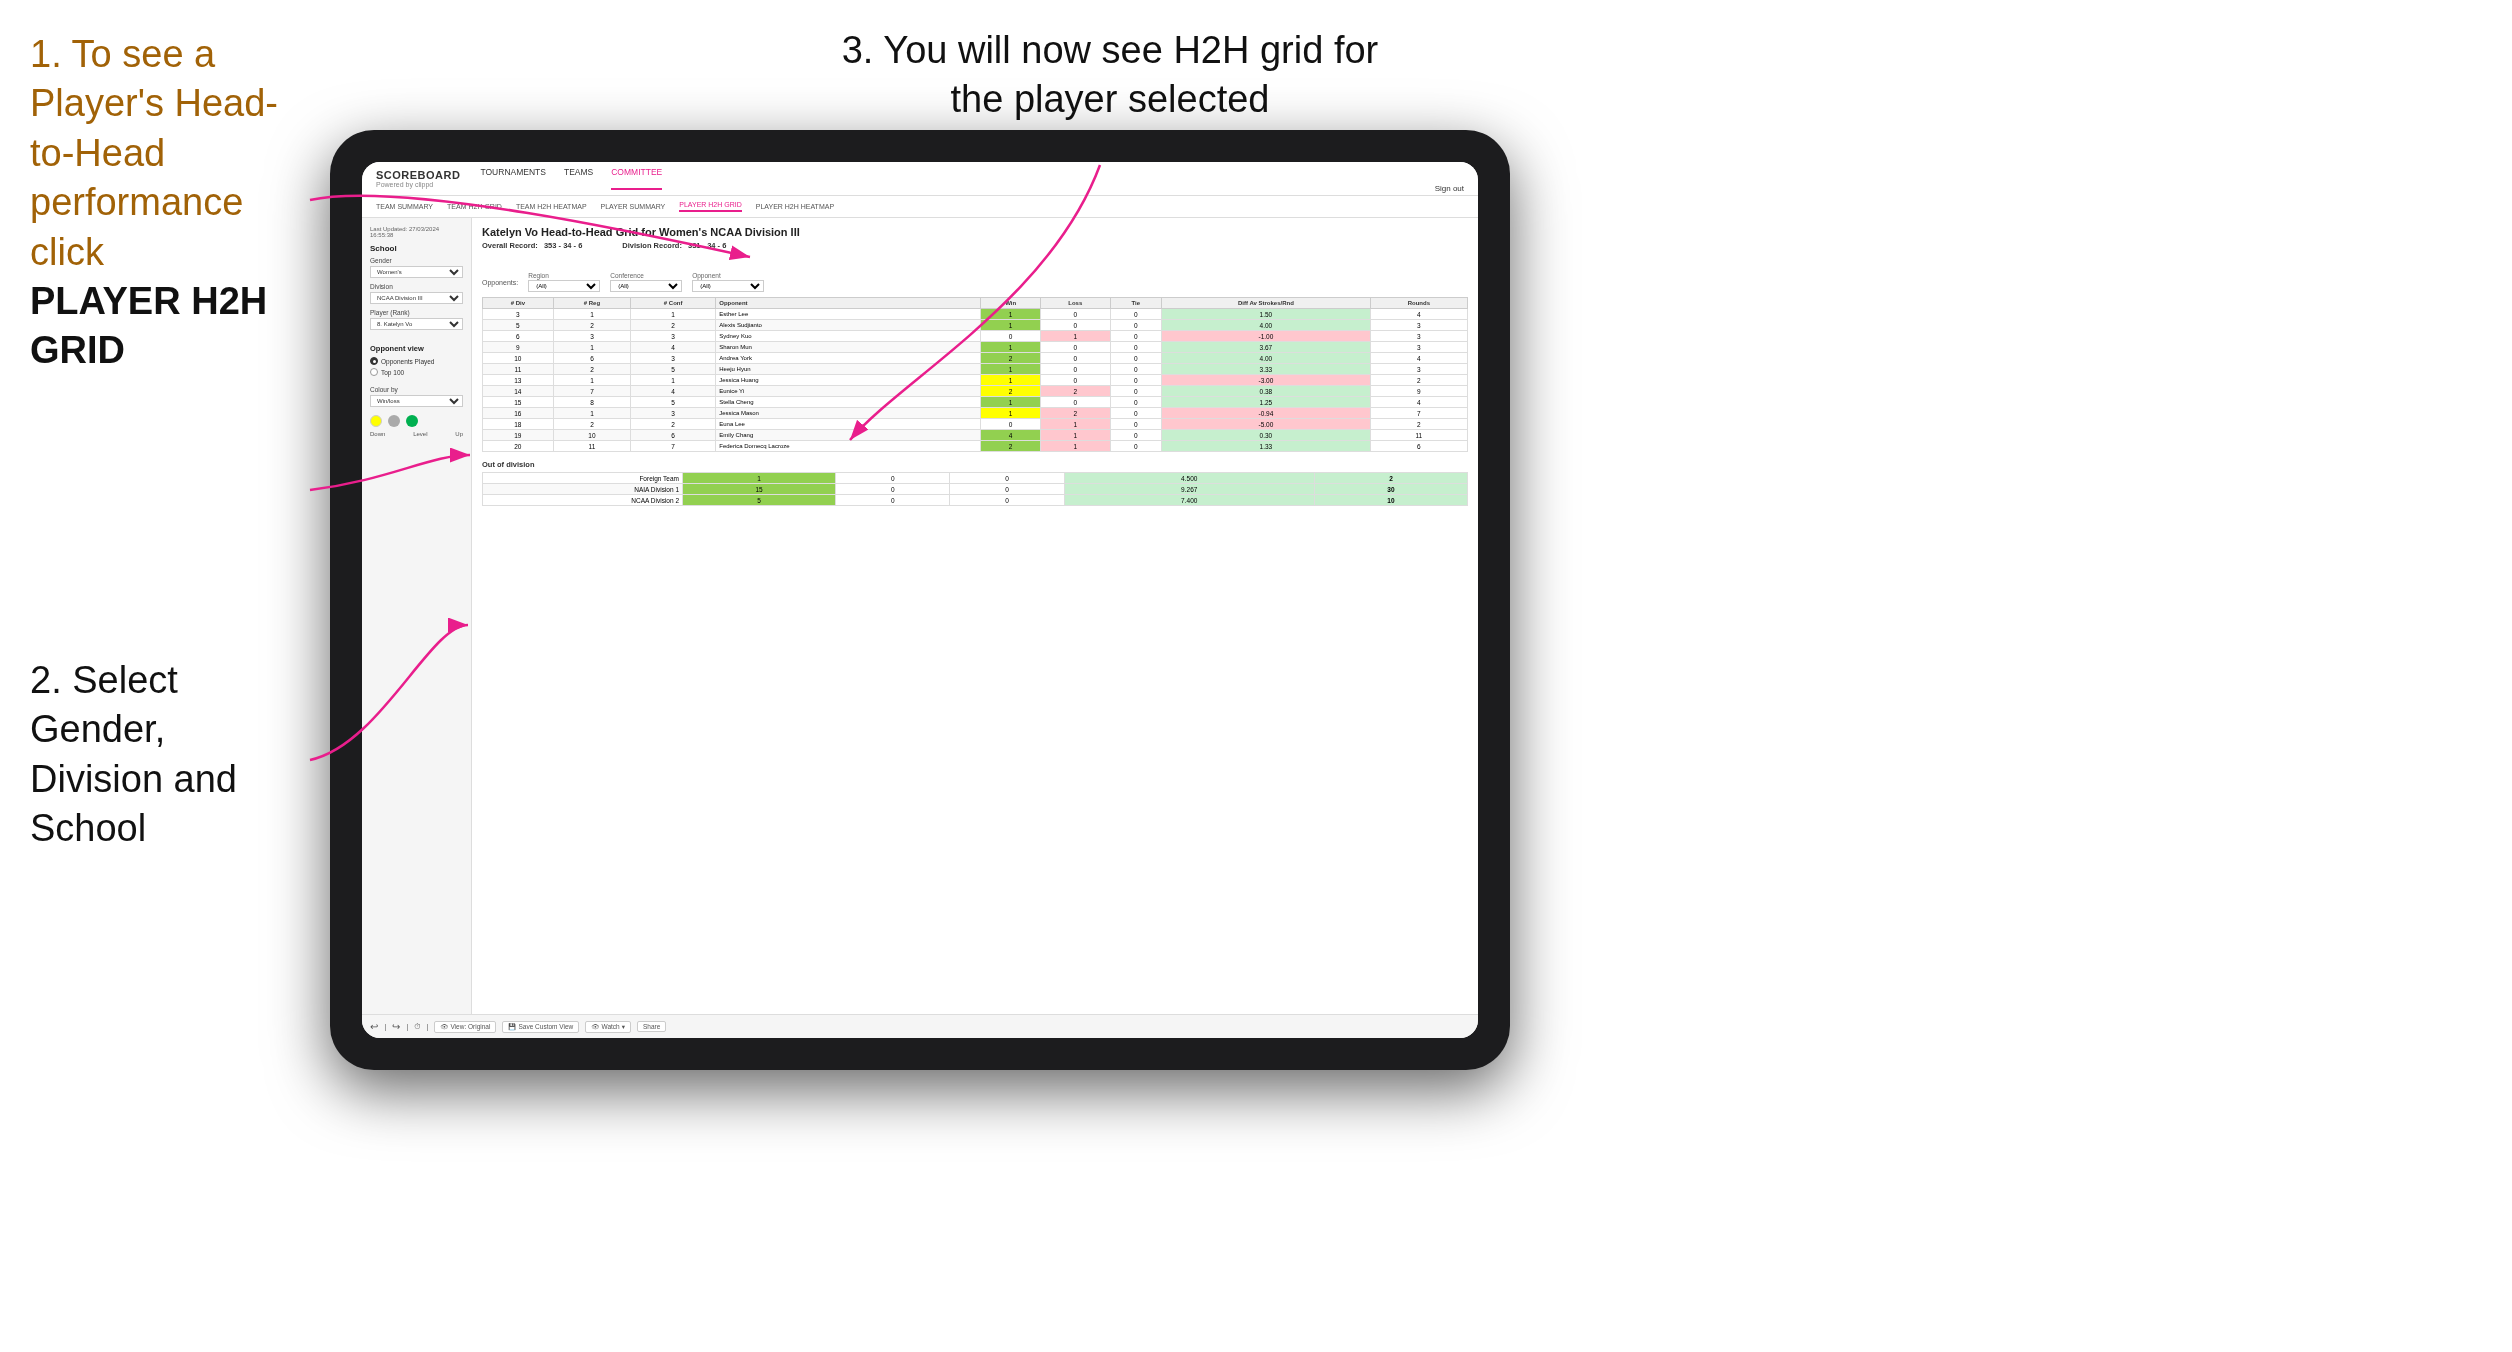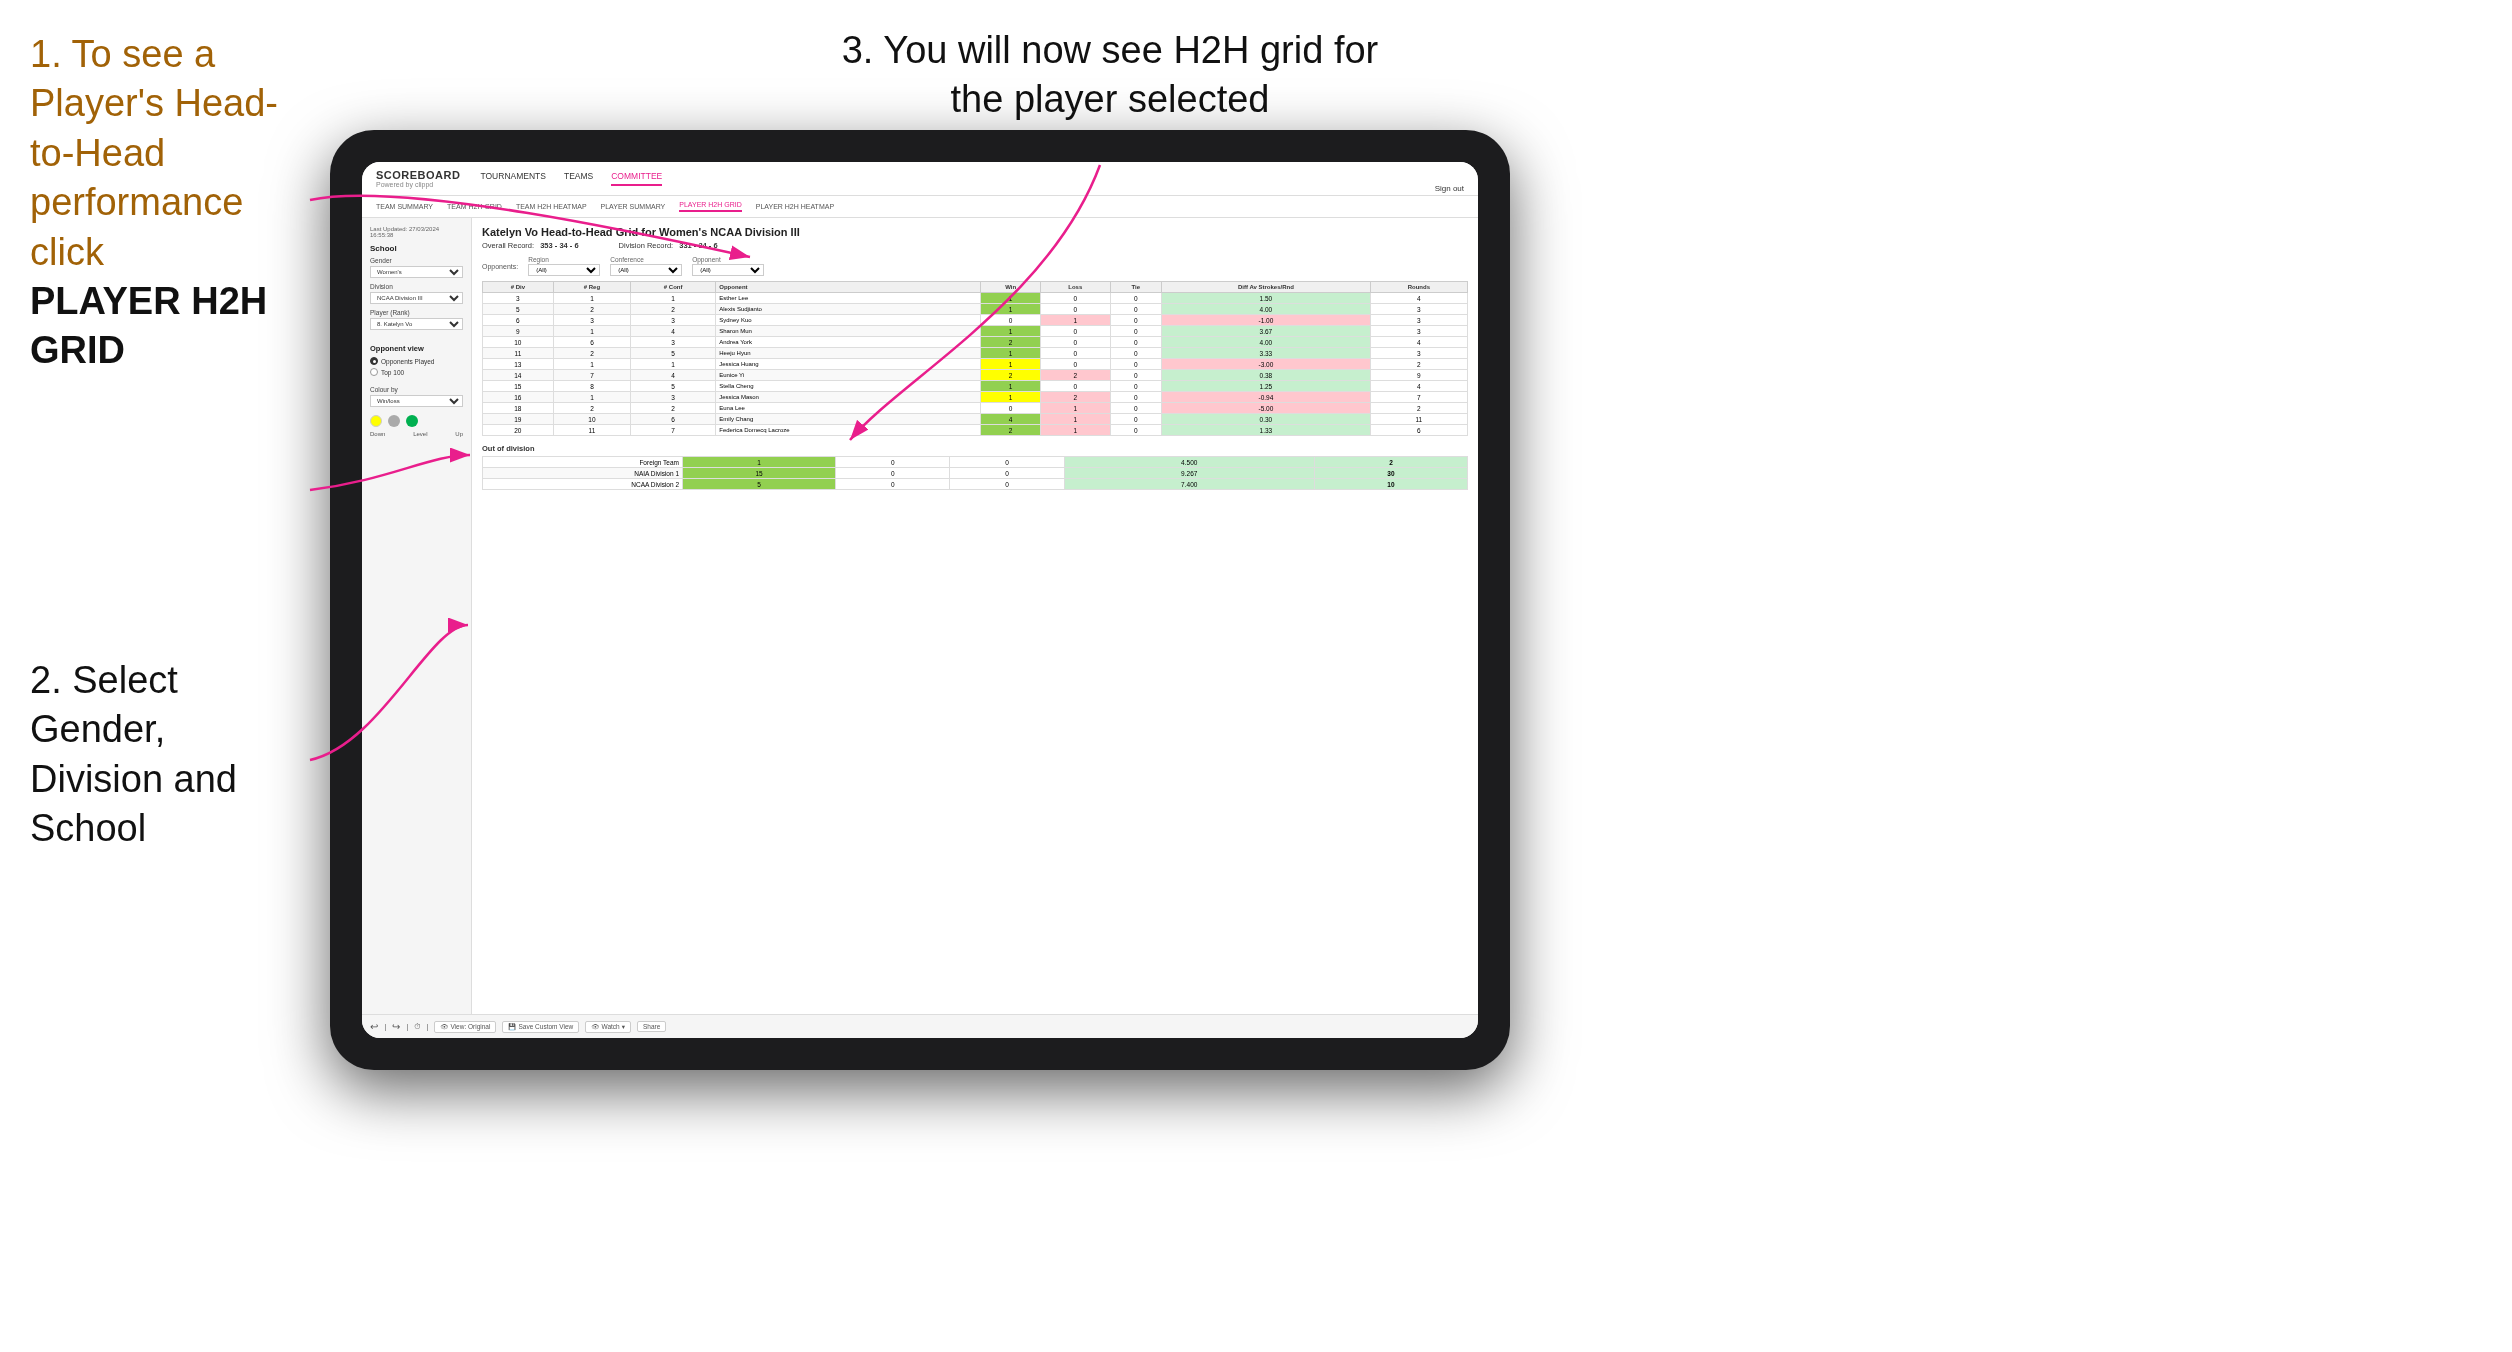--- a/index.html
+++ b/index.html
@@ -77,21 +77,21 @@
     <div class="tablet-screen" style="width:100%; height:100%; background:#f0f0f0; border-radius:18px; overflow:hidden; position:relative;">
 
       <div style="background:#fff; border-bottom:1px solid #ddd; padding:0 14px; display:flex; align-items:center; height:34px;">
         <div style="margin-right:20px;">
           <div style="font-size:11px; font-weight:900; color:#333; letter-spacing:0.5px;">SCOREBOARD</div>
           <div style="font-size:7px; color:#888;">Powered by clippd</div>
         </div>
         <div style="display:flex; gap:18px; flex:1;">
           <span style="font-size:8.5px; color:#333; cursor:pointer;">TOURNAMENTS</span>
           <span style="font-size:8.5px; color:#333; cursor:pointer;">TEAMS</span>
-          <span style="font-size:8.5px; color:#e91e8c; border-bottom:2px solid #e91e8c; cursor:pointer; padding-bottom:3px;">COMMITTEE</span>
+          <span style="font-size:8.5px; color:#e91e8c; border-bottom:2px solid #e91e8c; cursor:pointer; padding-bottom:11px;">COMMITTEE</span>
         </div>
         <div style="font-size:8px; color:#333; cursor:pointer;margin-top:20px;">
           <span>Sign out</span>
         </div>
       </div>
 
       <div style="background:#fff; border-bottom:1px solid #ddd; padding:0 14px; display:flex; align-items:center; height:22px; gap:14px;">
         <span style="font-size:7px; color:#555; cursor:pointer; white-space:nowrap;">TEAM SUMMARY</span>
         <span style="font-size:7px; color:#555; cursor:pointer; white-space:nowrap;">TEAM H2H GRID</span>
         <span style="font-size:7px; color:#555; cursor:pointer; white-space:nowrap;">TEAM H2H HEATMAP</span>
@@ -154,21 +154,21 @@
               <span>Level</span>
               <span>Up</span>
             </div>
           </div>
         </div>
 
         <div style="flex:1; padding:8px 10px; overflow-y:auto; background:#fff;">
 
           <div style="font-size:11px; font-weight:bold; color:#222; margin-bottom:3px;">Katelyn Vo Head-to-Head Grid for Women's NCAA Division III</div>
 
-          <div style="display:flex; gap:40px; font-size:7.5px; color:#333; margin-bottom:6px;">
+          <div style="display:flex; gap:40px; font-size:7.5px; color:#333; margin-bottom:22px;font-weight:bold;">
             <span>
               <span>Overall Record:</span>
               <strong><span style="margin-left:4px;">353 - 34 - 6</span></strong>
             </span>
             <span>
               <span>Division Record:</span>
               <strong><span style="margin-left:4px;">331 - 34 - 6</span></strong>
             </span>
           </div>
 

